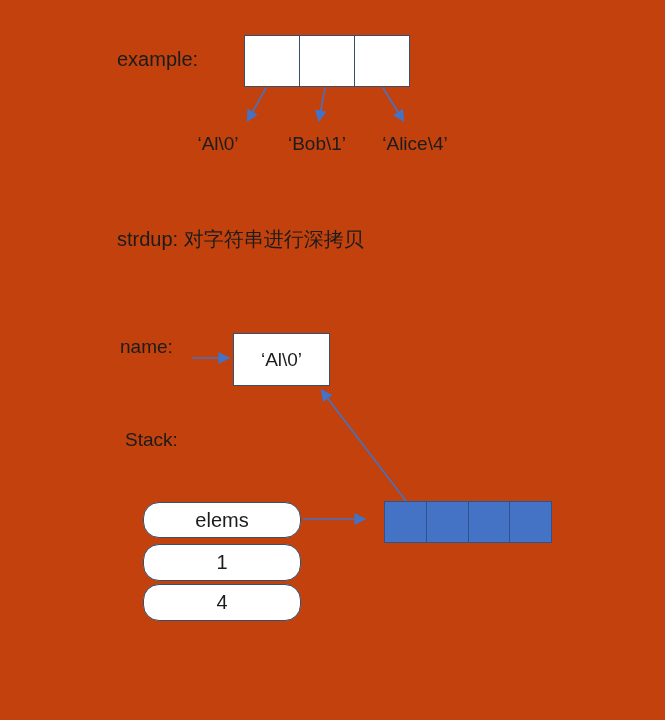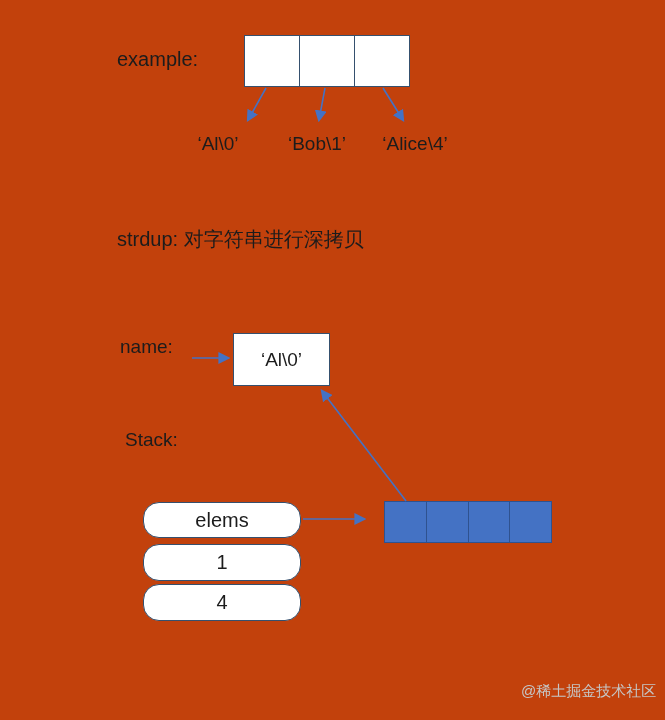--- a/index.html
+++ b/index.html
@@ -123,21 +123,20 @@
     <span>4</span>
   </div>
 
   <div class="abs cell-row array-filled" style="left:384px; top:501px; width:168px; height:42px;">
     <div class="cell"></div>
     <div class="cell"></div>
     <div class="cell"></div>
     <div class="cell"></div>
   </div>
 
-  <div class="abs watermark" style="left:521px; top:682px;">@稀土掘金技术社区</div>
 
   <svg class="arrows" viewBox="0 0 665 720">
     <defs>
       <marker id="arrowhead" viewBox="0 0 10 10" refX="8" refY="5" markerWidth="7.5" markerHeight="7.5" orient="auto-start-reverse">
         <path d="M0,0 L10,5 L0,10 z" fill="var(--arrow, #4472c4)"></path>
       </marker>
     </defs>
     <line x1="266" y1="88" x2="248" y2="120" marker-end="url(#arrowhead)"></line>
     <line x1="325" y1="88" x2="319" y2="120" marker-end="url(#arrowhead)"></line>
     <line x1="383" y1="88" x2="403" y2="120" marker-end="url(#arrowhead)"></line>

